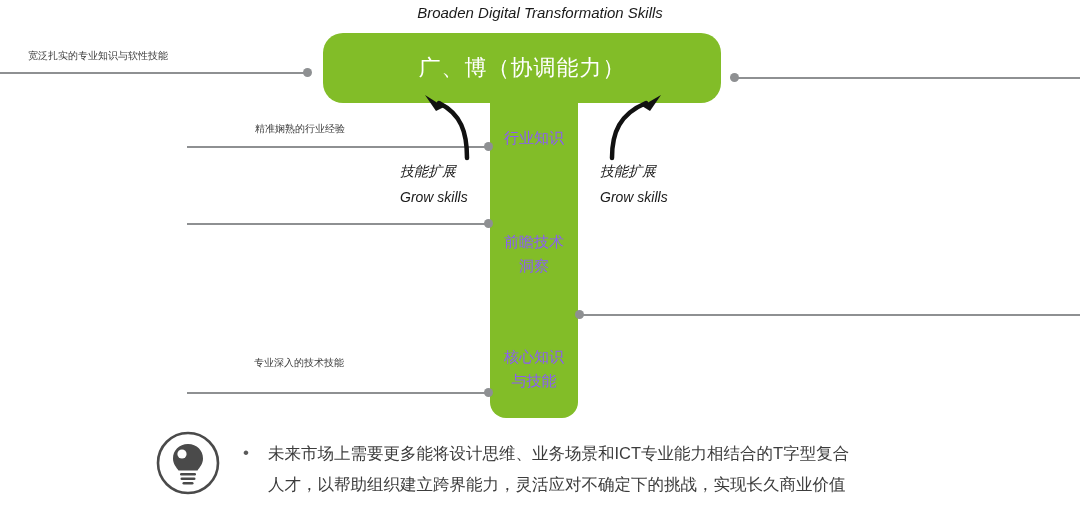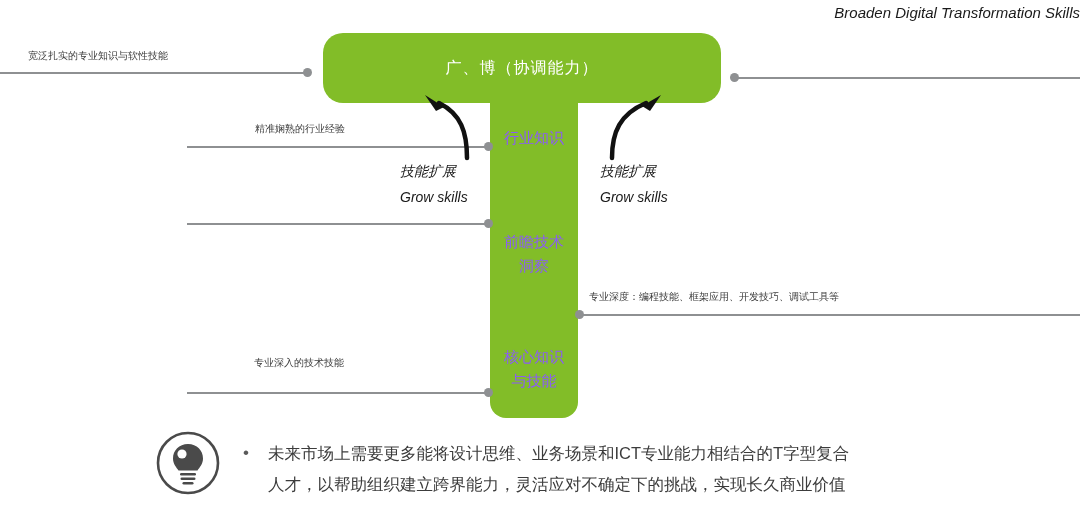--- a/index.html
+++ b/index.html
@@ -40,21 +40,21 @@
   .t-bar-label {
     position: absolute;
     left: 0;
     top: 0;
     width: 398px;
     height: 70px;
     display: flex;
     align-items: center;
     justify-content: center;
     color: #ffffff;
-    font-size: 16px;
+    font-size: 22px;
     letter-spacing: 1px;
     white-space: nowrap;
   }
   .t-stem {
     position: absolute;
     left: 490px;
     top: 60px;
     width: 88px;
     height: 358px;
     background: #82bd28;
@@ -112,21 +112,21 @@
     white-space: nowrap;
     margin-top: 6px;
   }
 
   
   #title {
     position: absolute;
     left: 0;
     top: 4px;
     width: 1080px;
-    text-align: right;
+    text-align: center;
     font-style: italic;
     font-size: 15px;
     color: #1a1a1a;
   }
 
   
   #footer {
     position: absolute;
     left: 155px;
     top: 428px;
@@ -192,21 +192,20 @@
   <div class="conn-line" style="left:733px; top:77px; width:347px;"></div>
   <div class="conn-dot" style="left:730px; top:73px;"></div>
 
   <div class="conn-line" style="left:578px; top:314px; width:502px;"></div>
   <div class="conn-dot" style="left:575px; top:310px;"></div>
 
   <div class="callout" style="left:28px; top:49px;">宽泛扎实的专业知识与软性技能</div>
   <div class="callout" style="left:255px; top:122px;">精准娴熟的行业经验</div>
   <div class="callout" style="left:254px; top:356px;">专业深入的技术技能</div>
 
-  <div class="callout" style="left:589px; top:290px;">专业深度：编程技能、框架应用、开发技巧、调试工具等</div>
 
   <svg class="abs" style="left:420px; top:92px; width:70px; height:70px; z-index:6;" viewBox="0 0 70 70" xmlns="http://www.w3.org/2000/svg">
     <path d="M47 66 C 47 40, 41 22, 19 11" stroke="#111111" stroke-width="4.5" fill="none" stroke-linecap="round"></path>
     <path d="M5 3 L 24 15 L 16 19 Z" fill="#111111"></path>
   </svg>
 
   <svg class="abs" style="left:598px; top:92px; width:70px; height:70px; z-index:6;" viewBox="0 0 70 70" xmlns="http://www.w3.org/2000/svg">
     <path d="M14 66 C 14 40, 22 22, 48 11" stroke="#111111" stroke-width="4.5" fill="none" stroke-linecap="round"></path>
     <path d="M63 3 L 44 14 L 52 19 Z" fill="#111111"></path>
   </svg>

